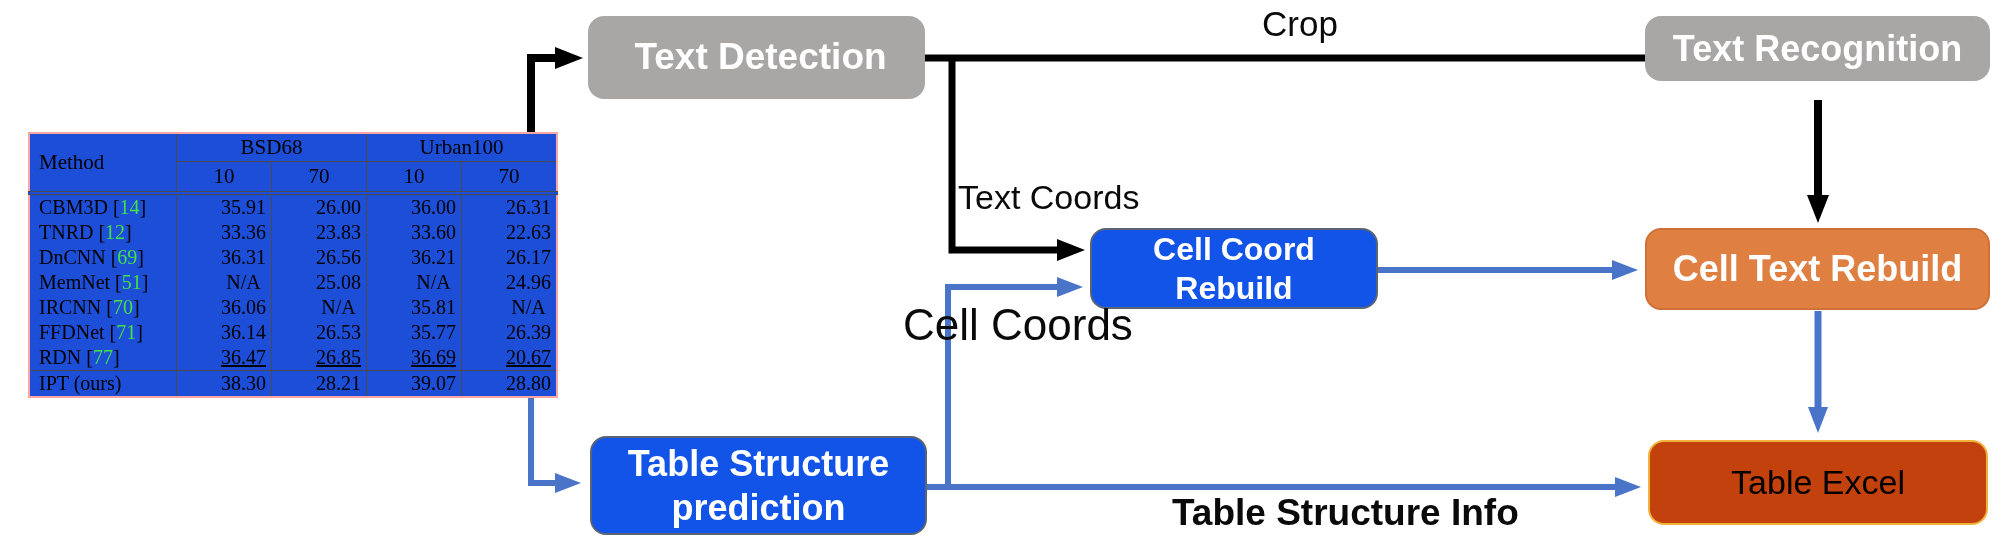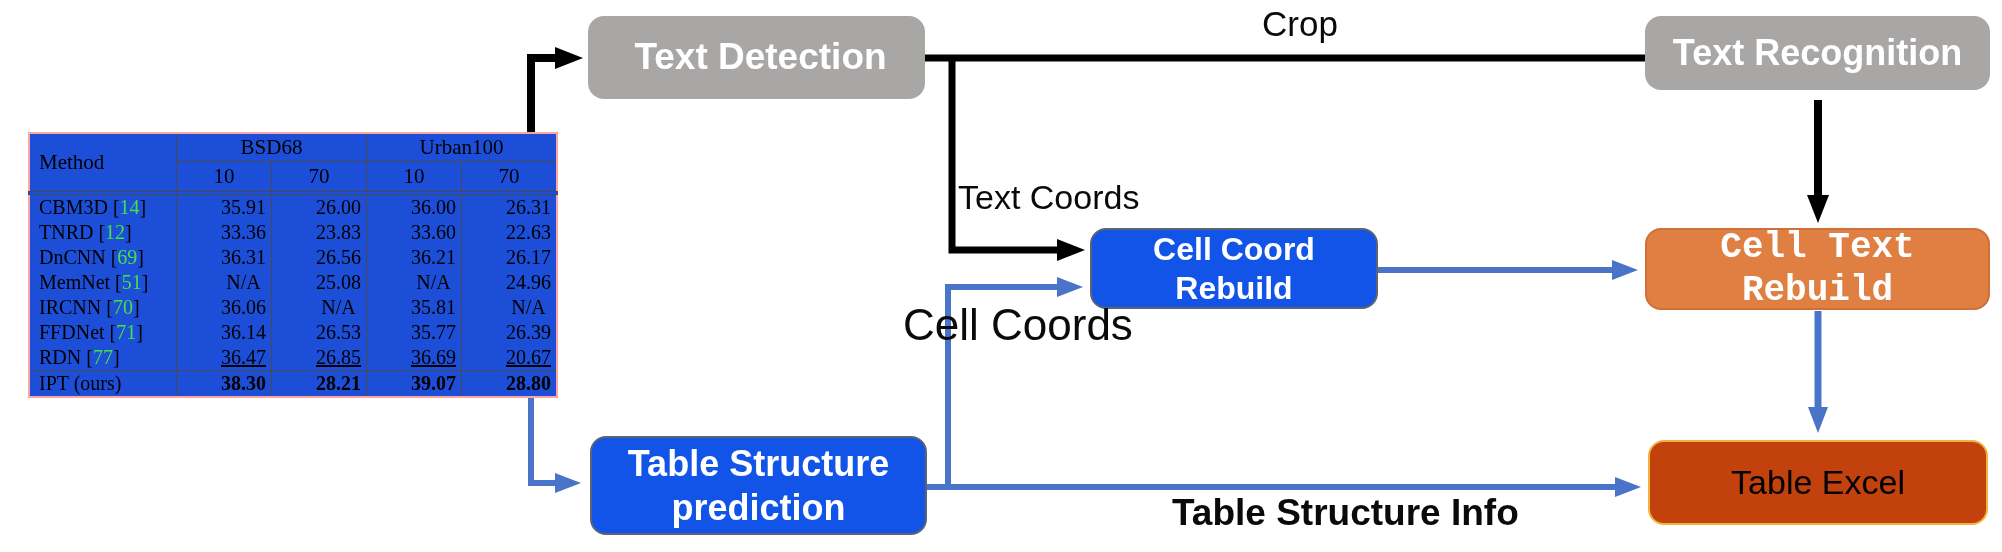--- a/index.html
+++ b/index.html
@@ -34,41 +34,41 @@
   }
   .results-table thead { border-bottom: 4px double #4a4a4a; }
   .results-table tr.group-row th { border-bottom: 1.5px solid #4a4a4a; height: 27px; font-size: 21px; }
   .results-table tr.sub-row th { height: 29px; font-size: 21px; }
   .results-table tbody td { font-size: 20px; height: 25px; padding-left: 44px; }
   .results-table .method-cell { text-align: left; padding-left: 9px; width: 132px; }
   .results-table .value-col { width: 66px; }
   .results-table .cite { color: #45e045; }
   .results-table tr.row-underline td:not(.method-cell) { text-decoration: underline; }
   .results-table tr.row-bold td { border-top: 1.5px solid #4a4a4a; }
-  .results-table tr.row-bold td:not(.method-cell) { font-weight: 700; }
+  .results-table tr.row-bold td:not(.method-cell) { font-weight: 400; }
 
   
   .node {
     position: absolute;
     display: flex;
     align-items: center;
     justify-content: center;
     border-radius: 16px;
     font-weight: 600;
     text-align: center;
     line-height: 1.2;
     box-sizing: border-box;
   }
   .node-gray   { border: none; }
   .node-blue   { border: 2px solid #5a6472; }
-  .node-orange { border: 2px solid #cf7038; font-family: Liberation Mono, monospace; }
+  .node-orange { border: 2px solid #cf7038; }
   .node-outline{ border: 2.5px solid #f2b33d; font-weight: 400; }
 
   #node-text-detection   { left: 588px;  top: 16px;  width: 337px; height: 83px; font-size: 37px; padding-left: 8px; }
-  #node-text-recognition { left: 1645px; top: 16px;  width: 345px; height: 74px; font-size: 36px; }
+  #node-text-recognition { left: 1645px; top: 16px;  width: 345px; height: 65px; font-size: 36px; }
   #node-cell-coord-rebuild { left: 1090px; top: 228px; width: 288px; height: 81px; font-size: 32px; }
   #node-cell-text-rebuild  { left: 1645px; top: 228px; width: 345px; height: 82px; font-size: 36px; }
   #node-table-structure-prediction { left: 590px; top: 436px; width: 337px; height: 99px; font-size: 36px; padding: 0 14px; }
   #node-table-excel { left: 1648px; top: 440px; width: 340px; height: 85px; font-size: 34px; }
 
   
   .edge-label {
     position: absolute;
     color: #0a0a0a;
     font-weight: 500;

